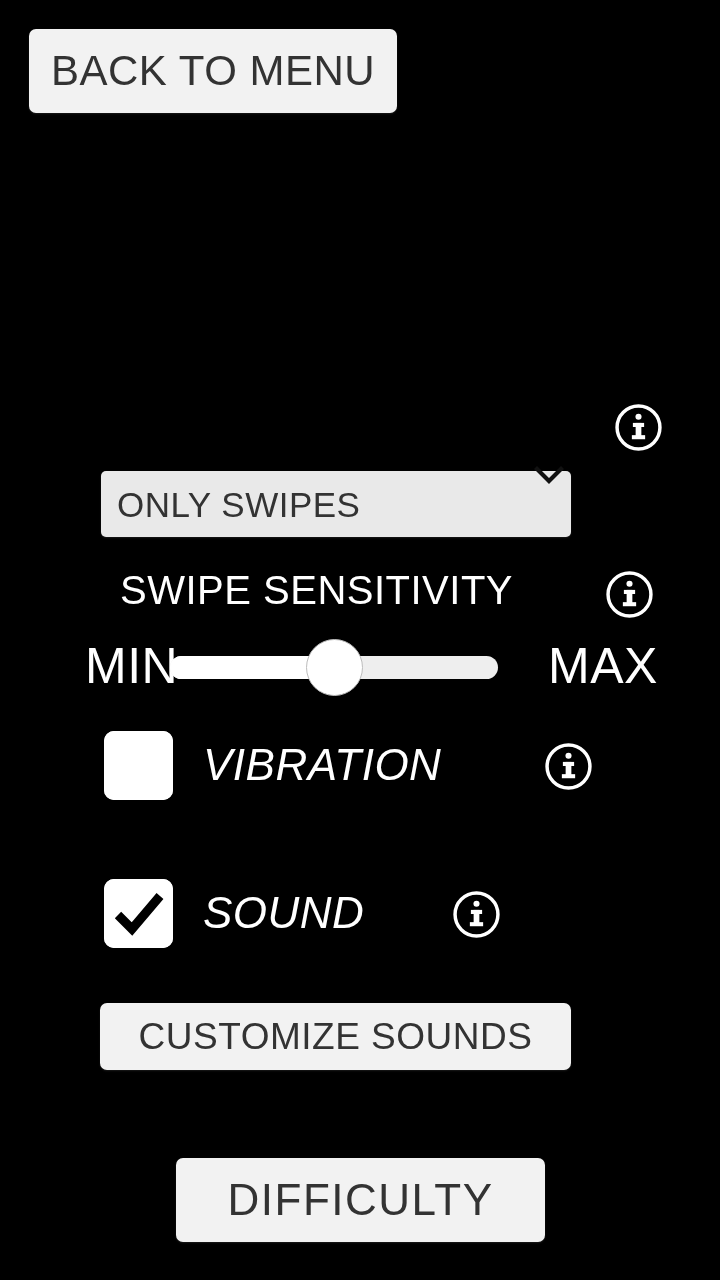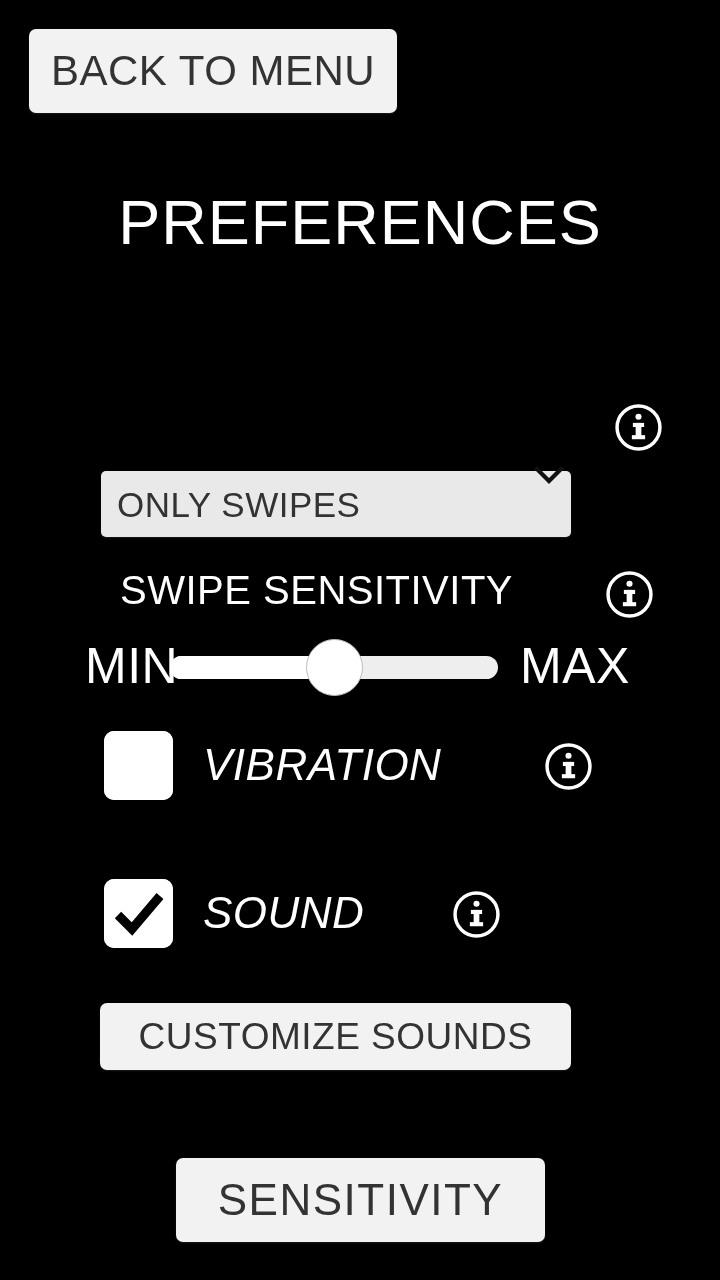--- a/index.html
+++ b/index.html
@@ -116,21 +116,21 @@
   }
   .minmax {
     position:absolute;
     color:#ffffff;
     font-size:50px;
     letter-spacing:0.5px;
     line-height:56px;
     white-space:nowrap;
   }
   #min-label { left:85px; top:0px; }
-  #max-label { left:520px; top:0px; }
+  #max-label { left:548px; top:0px; }
 
   #slider-track {
     position:absolute;
     left:170px; top:18px;
     width:328px; height:23px;
     background:#eeeeee;
     border-radius:12px;
   }
   #slider-fill {
     position:absolute;
@@ -189,21 +189,20 @@
     letter-spacing:1.5px;
   }
 </style>
 </head>
 <body>
 
 <div class="screen">
 
   <button class="btn" id="back-btn">BACK TO MENU</button>
 
-  <div id="page-title">PREFERENCES</div>
 
 
   <div class="info-icon" id="info-controls">
     <svg viewBox="0 0 48 48">
       <circle cx="24" cy="24" r="21" fill="none" stroke="#ffffff" stroke-width="3.4"></circle>
       <circle cx="24" cy="13.5" r="3.0" fill="#ffffff"></circle>
       <rect x="18.5" y="19.5" width="11" height="4" fill="#ffffff"></rect>
       <rect x="21.2" y="19.5" width="5.6" height="15" fill="#ffffff"></rect>
       <rect x="17.5" y="31.5" width="13" height="4" fill="#ffffff"></rect>
     </svg>
@@ -274,15 +273,15 @@
       <circle cx="24" cy="24" r="21" fill="none" stroke="#ffffff" stroke-width="3.4"></circle>
       <circle cx="24" cy="13.5" r="3.0" fill="#ffffff"></circle>
       <rect x="18.5" y="19.5" width="11" height="4" fill="#ffffff"></rect>
       <rect x="21.2" y="19.5" width="5.6" height="15" fill="#ffffff"></rect>
       <rect x="17.5" y="31.5" width="13" height="4" fill="#ffffff"></rect>
     </svg>
   </div>
 
   <button class="btn" id="customize-btn">CUSTOMIZE SOUNDS</button>
 
-  <button class="btn" id="difficulty-btn">SENSITIVITY</button>
+  <button class="btn" id="difficulty-btn">DIFFICULTY</button>
 
 </div>
 
 </body></html>

